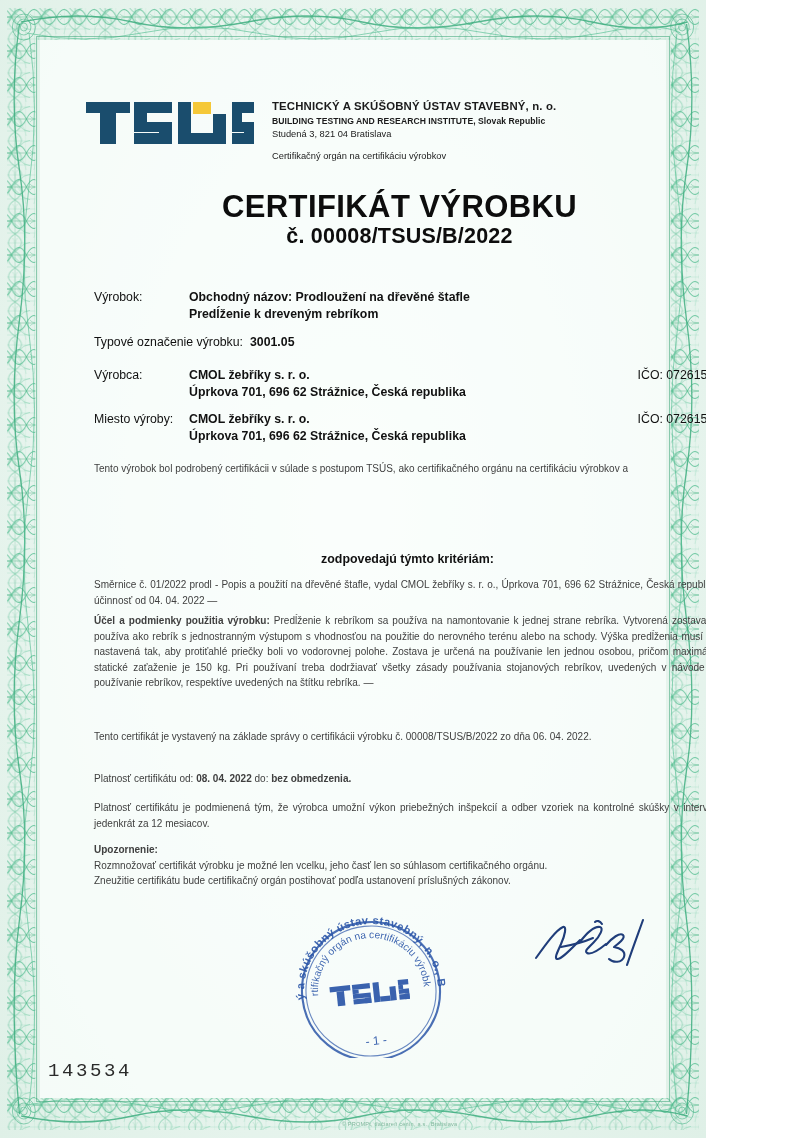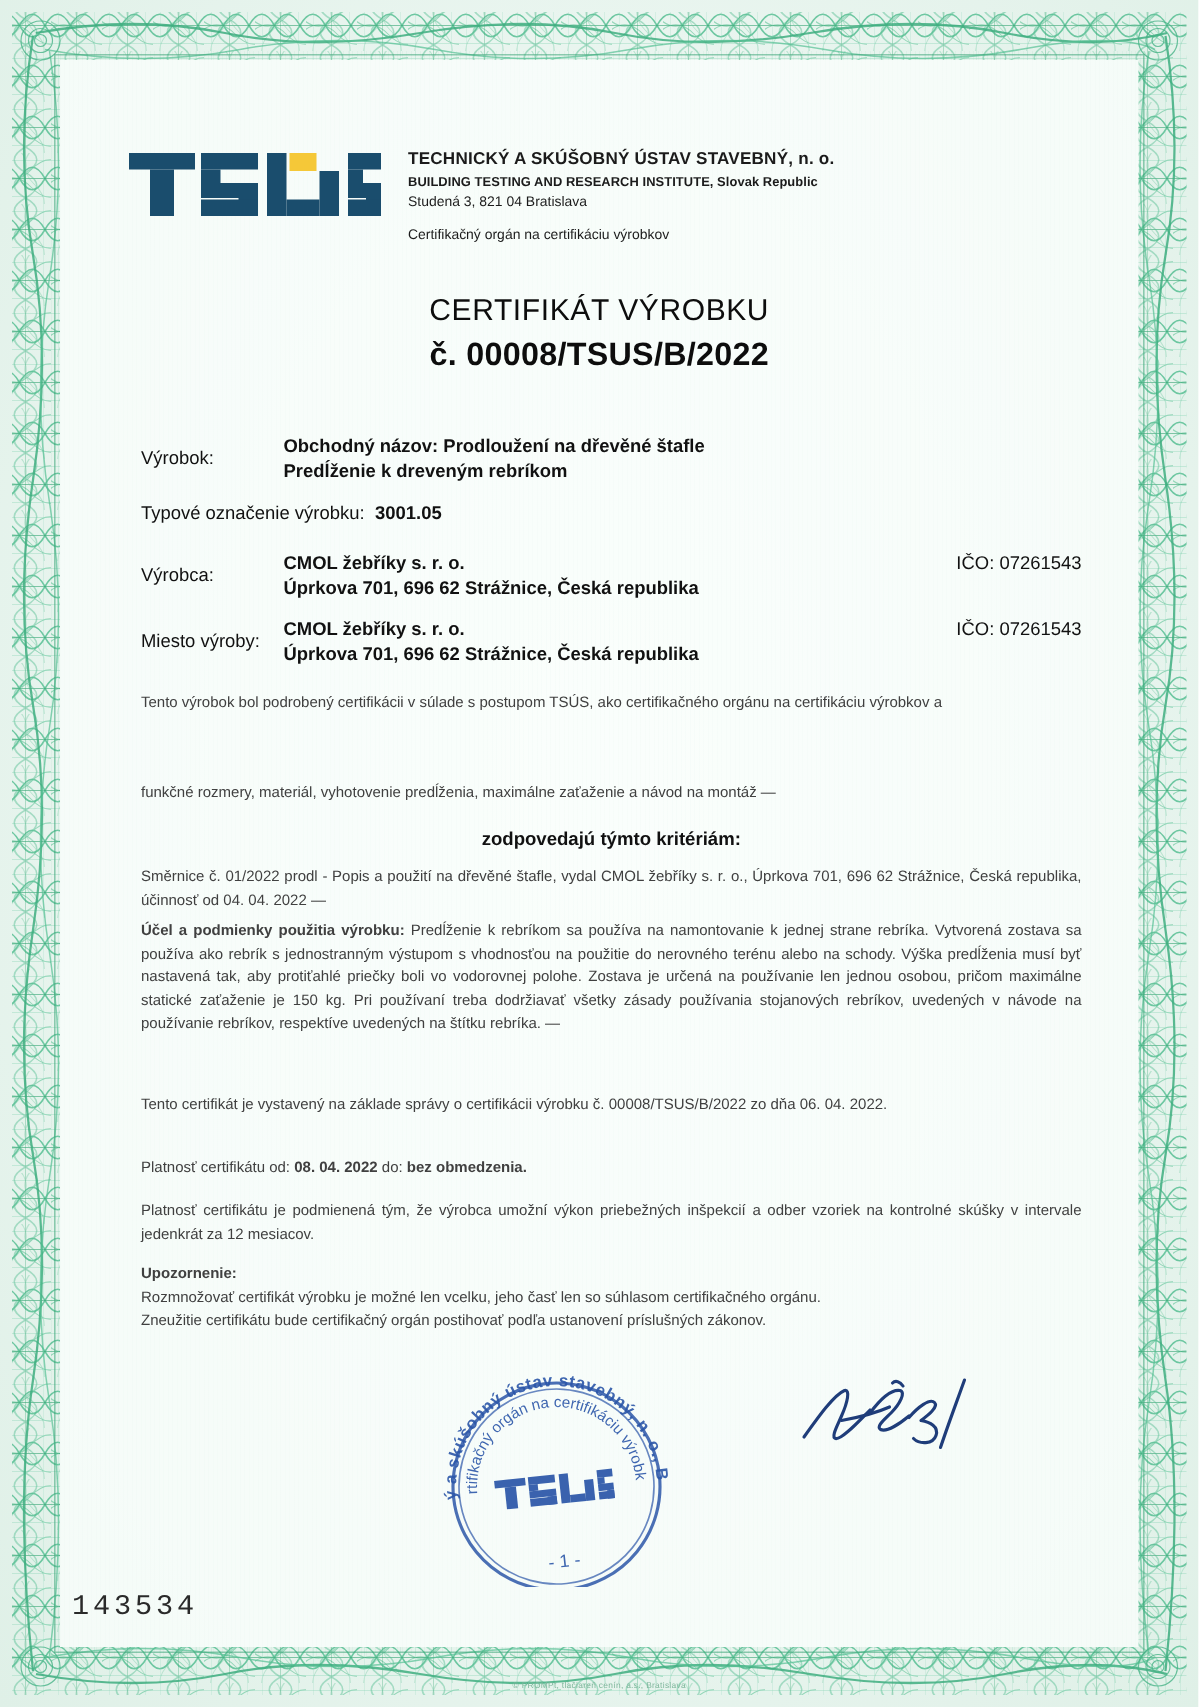--- a/index.html
+++ b/index.html
@@ -4,21 +4,21 @@
 <style>
   html,body{margin:0;padding:0;}
   body{
     width:799px;height:1138px;
     background:#ffffff;
     font-family:"Liberation Sans", sans-serif;
     overflow:hidden;
   }
   .page{
     position:relative;
-    width:799px;height:1138px;
+    width:706px;height:1138px;
     background:#eef7f2;
     overflow:hidden;
   }
   
   .bg-tint{
     position:absolute;inset:0;
     background:
       radial-gradient(ellipse at 50% 45%, #f4fbf7 0%, #e9f5ef 55%, #dff0e7 100%);
   }
   .fine-lines{
@@ -58,26 +58,26 @@
     white-space:nowrap;line-height:12px;margin-top:2px;
   }
   .org-addr{
     font-size:9.3px;color:#1b1b1b;white-space:nowrap;line-height:12px;margin-top:1px;
   }
   .org-body{
     font-size:9.3px;color:#1b1b1b;white-space:nowrap;line-height:12px;margin-top:10px;
   }
   
   .title-wrap{position:absolute;left:0;top:192px;width:799px;text-align:center;}
-  .t-main{font-size:20px;font-weight:normal;letter-spacing:.4px;color:#0d0d0d;line-height:30px;}
+  .t-main{font-size:31px;font-weight:bold;letter-spacing:.4px;color:#0d0d0d;line-height:30px;}
   .t-num{font-size:21.5px;font-weight:bold;letter-spacing:.2px;color:#0d0d0d;line-height:27px;margin-top:1px;}
   .t-date{font-size:12.6px;color:#1b1b1b;line-height:16px;margin-top:3px;}
   
   .blk{position:absolute;left:94px;width:627px;color:#111;}
-  .row{display:flex;align-items:center;}
+  .row{display:flex;}
   .lbl{font-size:12.3px;line-height:16.5px;white-space:nowrap;}
   .lbl-w1{width:95px;flex:0 0 95px;}
   .val-b{font-size:12.3px;font-weight:bold;line-height:16.5px;}
   .ico{position:absolute;right:0;top:0;font-size:12.3px;line-height:16.5px;white-space:nowrap;}
   .ico2{position:absolute;right:0;top:0;font-size:12.3px;line-height:16.5px;white-space:nowrap;}
   .para{
     font-size:10px;line-height:15.6px;text-align:justify;
     text-justify:inter-word;color:#404040;
   }
   .ctr{text-align:center;font-size:12.4px;font-weight:bold;line-height:16px;}
@@ -251,21 +251,20 @@
           <div class="val-b">CMOL žebříky s. r. o.</div>
           <div class="val-b">Úprkova 701, 696 62 Strážnice, Česká republika</div>
         </div>
         <div class="ico2">IČO: 07261543</div>
       </div>
     </div>
 
     <div class="blk para" style="top:461px;">Tento výrobok bol podrobený certifikácii v súlade s postupom TSÚS, ako certifikačného orgánu na certifikáciu výrobkov a</div>
 
 
-    <div class="blk para" style="top:521px;">funkčné rozmery, materiál, vyhotovenie predĺženia, maximálne zaťaženie a návod na montáž —</div>
 
     <div class="blk ctr" style="top:551px;">zodpovedajú týmto kritériám:</div>
 
     <div class="blk para" style="top:577px;">Směrnice č. 01/2022 prodl - Popis a použití na dřevěné štafle, vydal CMOL žebříky s. r. o., Úprkova 701, 696 62 Strážnice, Česká republika, účinnosť od 04. 04. 2022 —</div>
 
     <div class="blk para" style="top:613px;">
       <span class="bold">Účel a podmienky použitia výrobku:</span><span> Predĺženie k rebríkom sa používa na namontovanie k jednej strane rebríka. Vytvorená zostava sa používa ako rebrík s jednostranným výstupom s vhodnosťou na použitie do nerovného terénu alebo na schody. Výška predĺženia musí byť nastavená tak, aby protiťahlé priečky boli vo vodorovnej polohe. Zostava je určená na používanie len jednou osobou, pričom maximálne statické zaťaženie je 150 kg. Pri používaní treba dodržiavať všetky zásady používania stojanových rebríkov, uvedených v návode na používanie rebríkov, respektíve uvedených na štítku rebríka. —</span>
     </div>
 
     <div class="blk para" style="top:729px;">Tento certifikát je vystavený na základe správy o certifikácii výrobku č. 00008/TSUS/B/2022 zo dňa 06. 04. 2022.</div>

